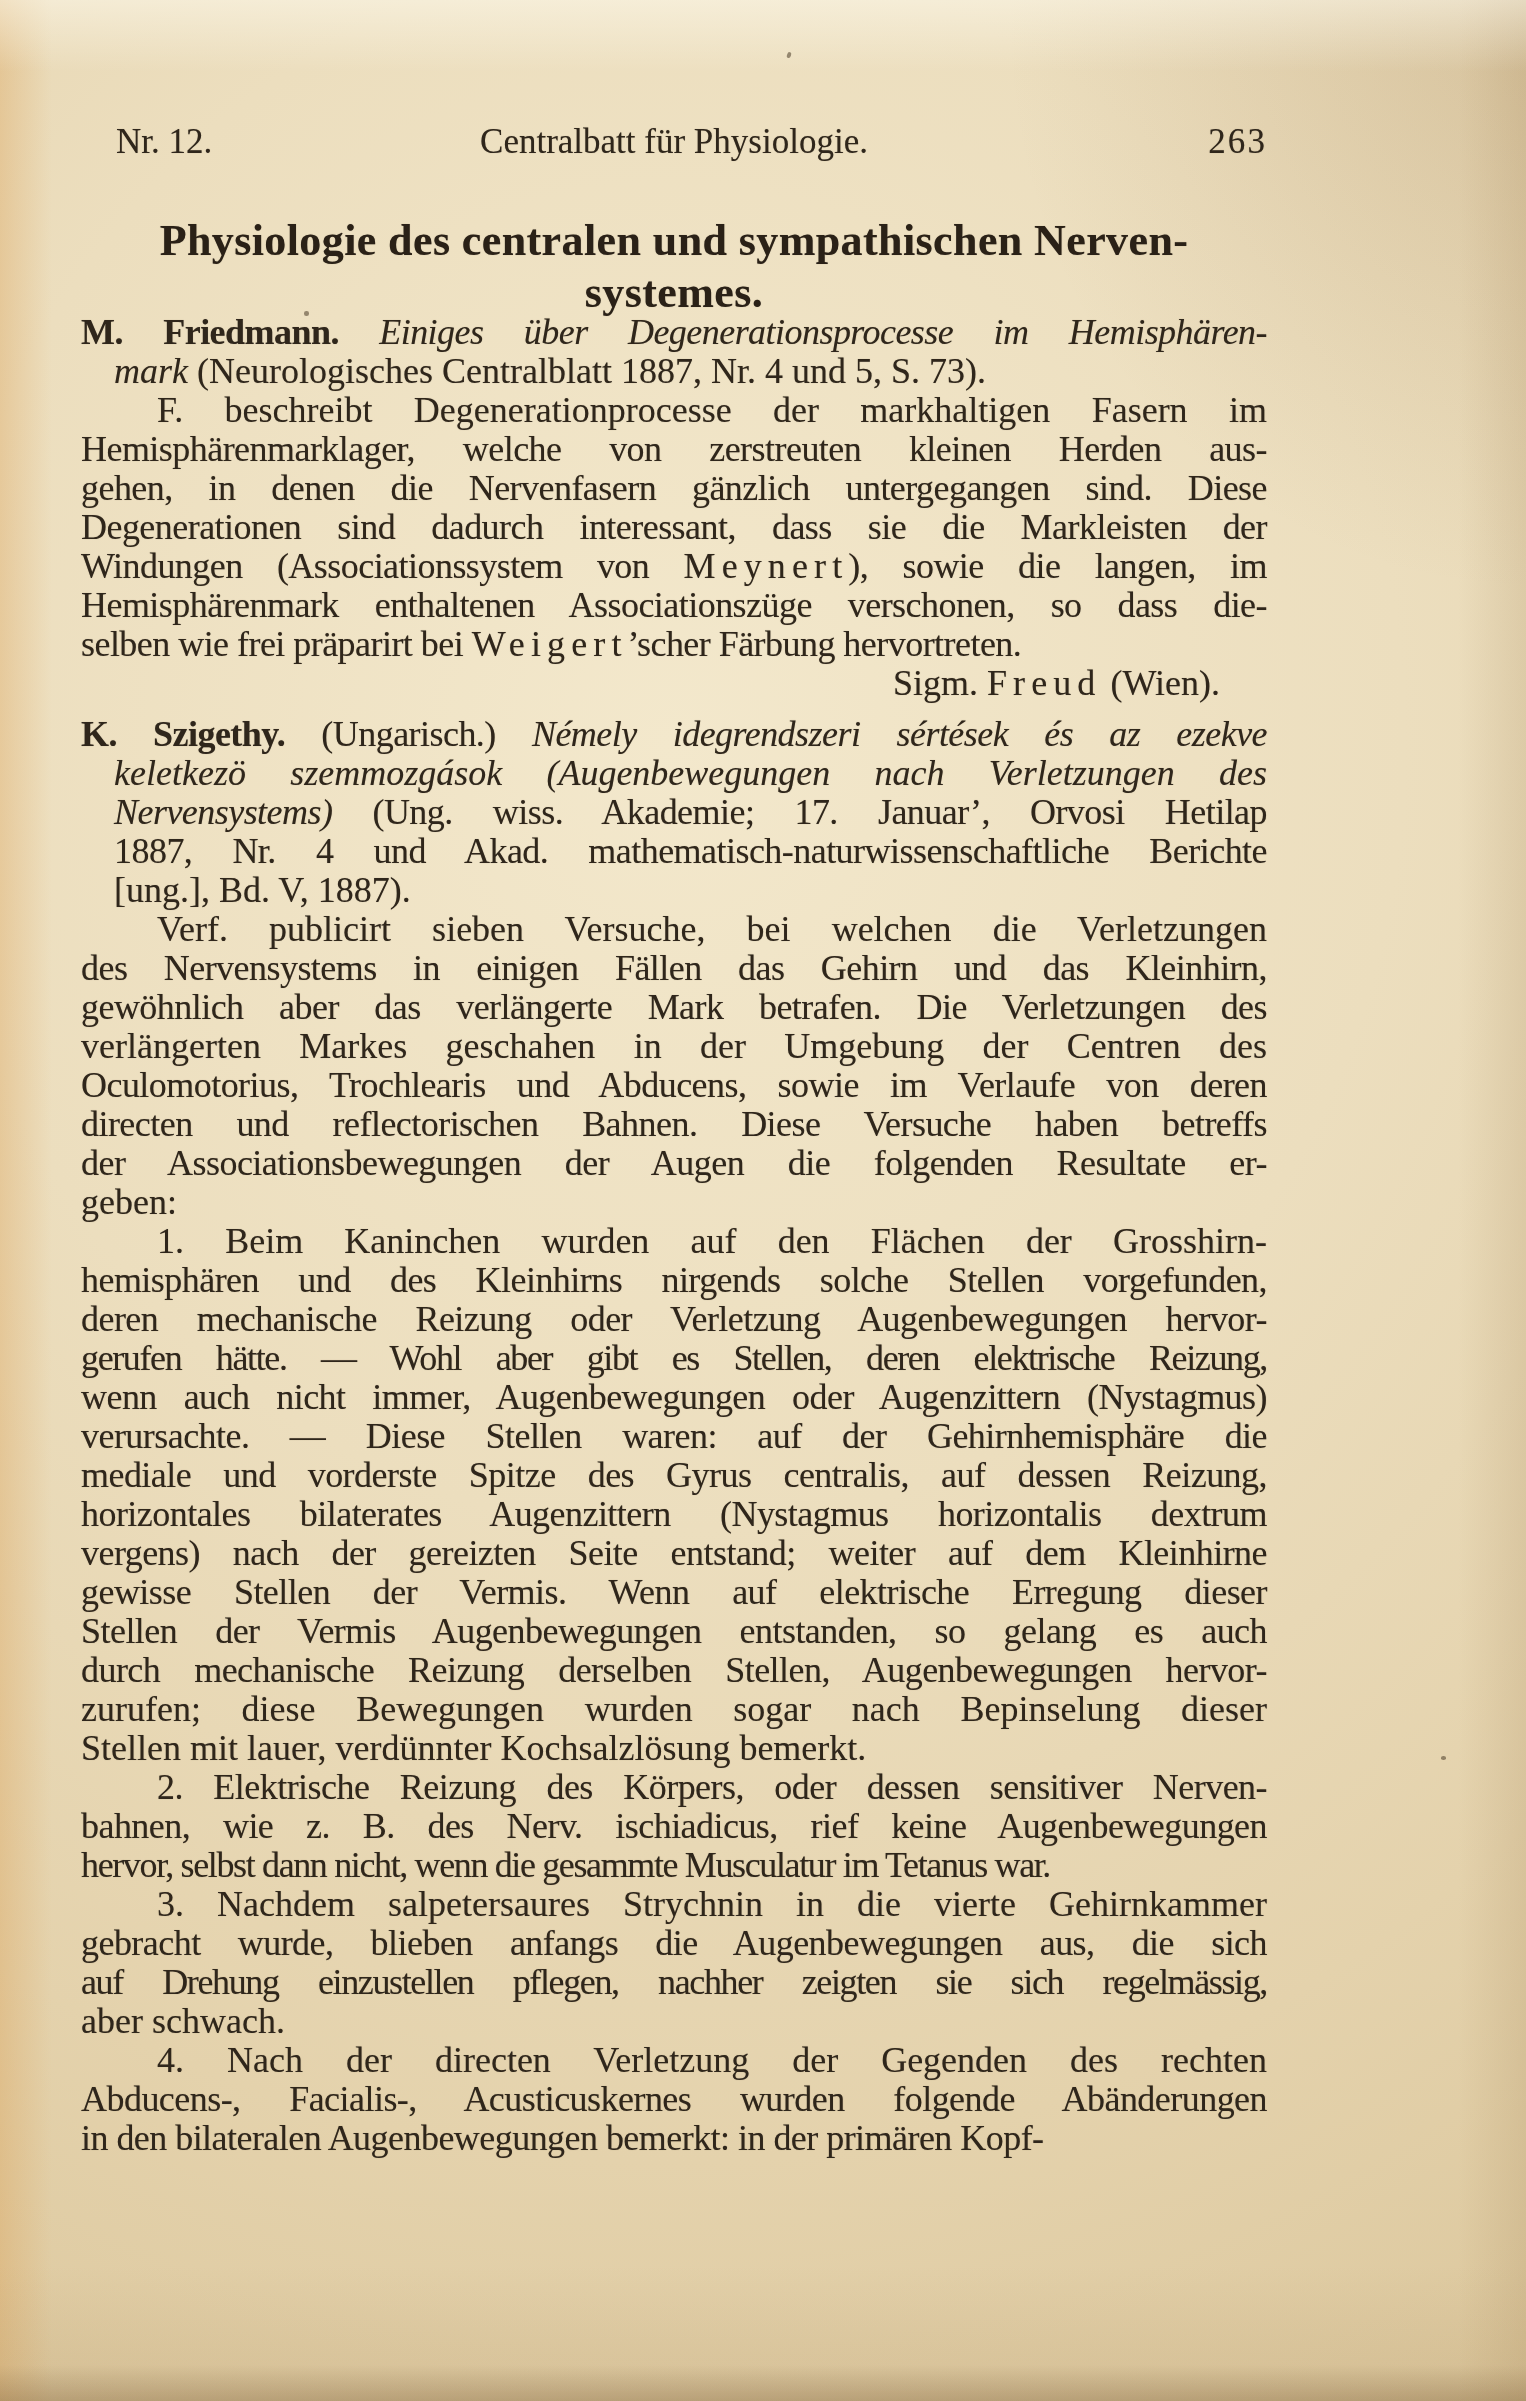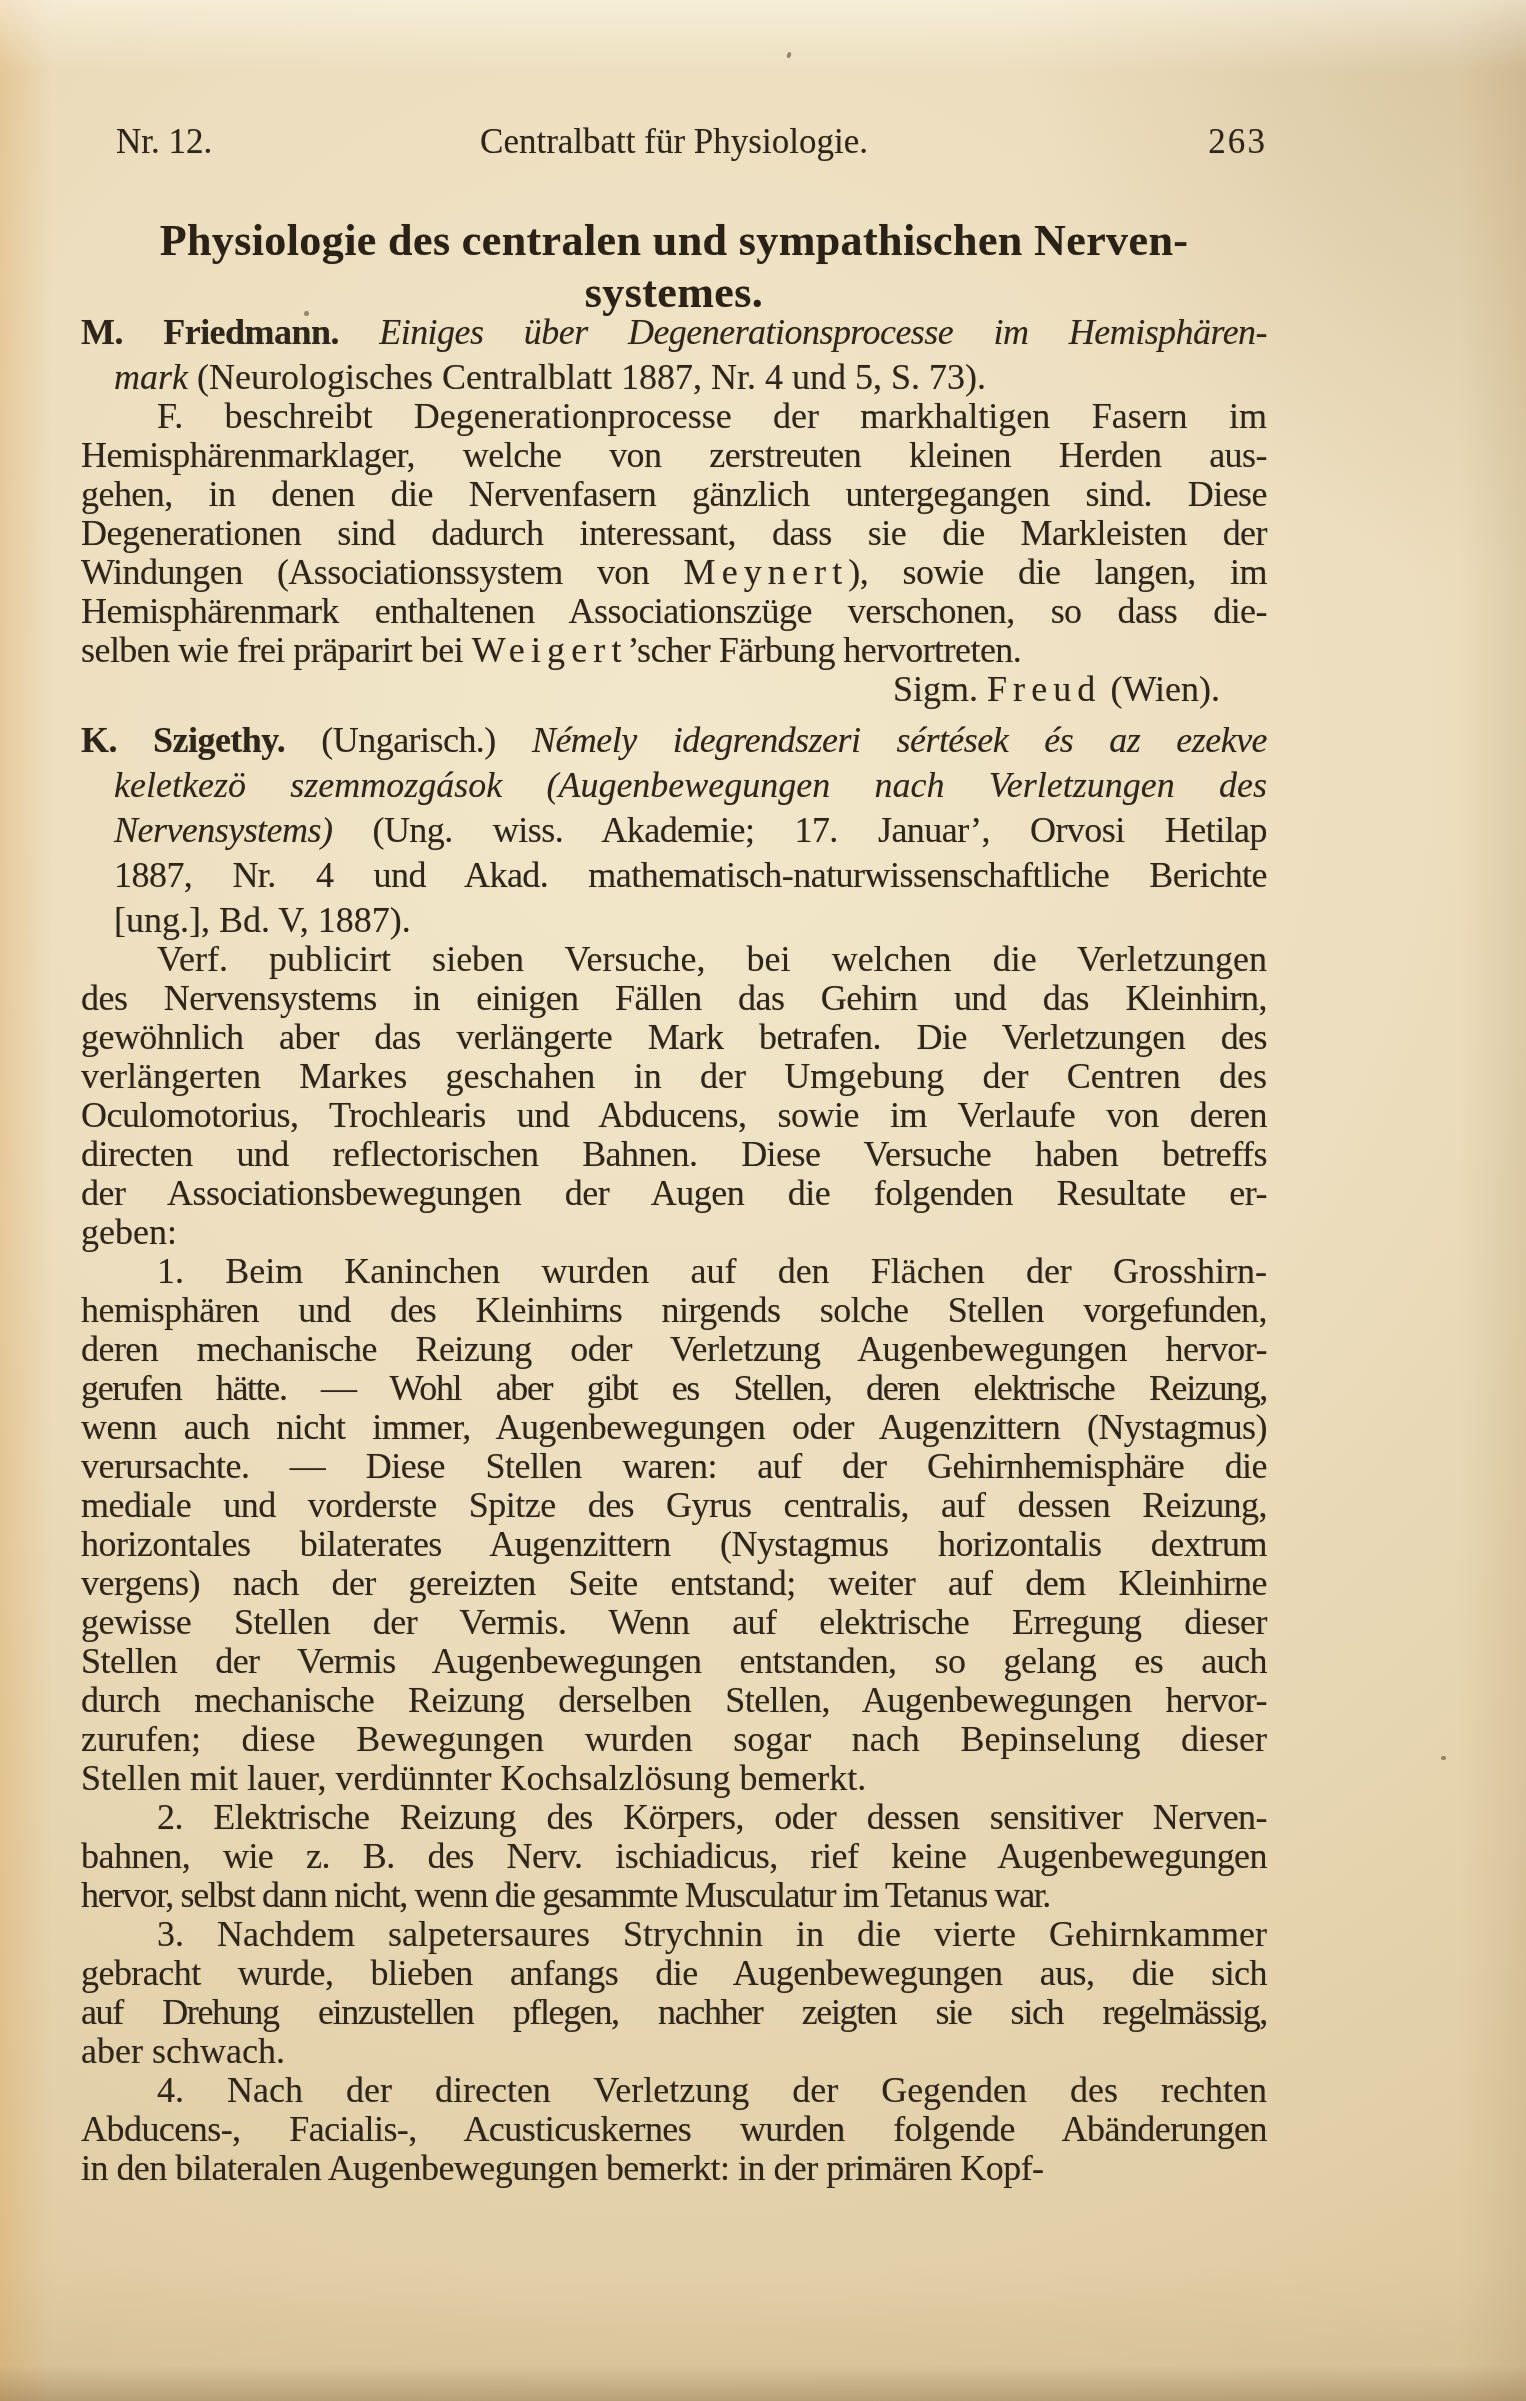--- a/index.html
+++ b/index.html
@@ -29,21 +29,21 @@
   
   .sectitle { position:absolute; left:81px; top:215px; width:1186px; text-align:center;
               font-size:44px; line-height:52px; font-weight:bold; letter-spacing:0.4px; color:#2a2117; }
 
   
   .body { position:absolute; left:81px; top:313px; width:1186px; font-size:36px; line-height:39px; }
   .block { margin:0; }
   .block.gap { margin-top:11.8px; }
   .line { text-align:justify; text-align-last:justify; }
   .line.last { text-align-last:left; }
-  .line.i1 { padding-left:33px;margin-top:6px; }
+  .line.i1 { padding-left:33px; }
   .line.i2 { padding-left:76px; }
   .line.tight  { letter-spacing:-.015em;font-family:Liberation Serif, serif; }
   .line.xtight { letter-spacing:-.038em; }
   .block.sig .line { text-align:center; text-align-last:right; padding-right:47px; }
   .r-n {}
   .r-b { font-weight:bold; }
   .r-i { font-style:italic; }
   .r-sp { letter-spacing:.17em;margin-top:43px; }
 
   

